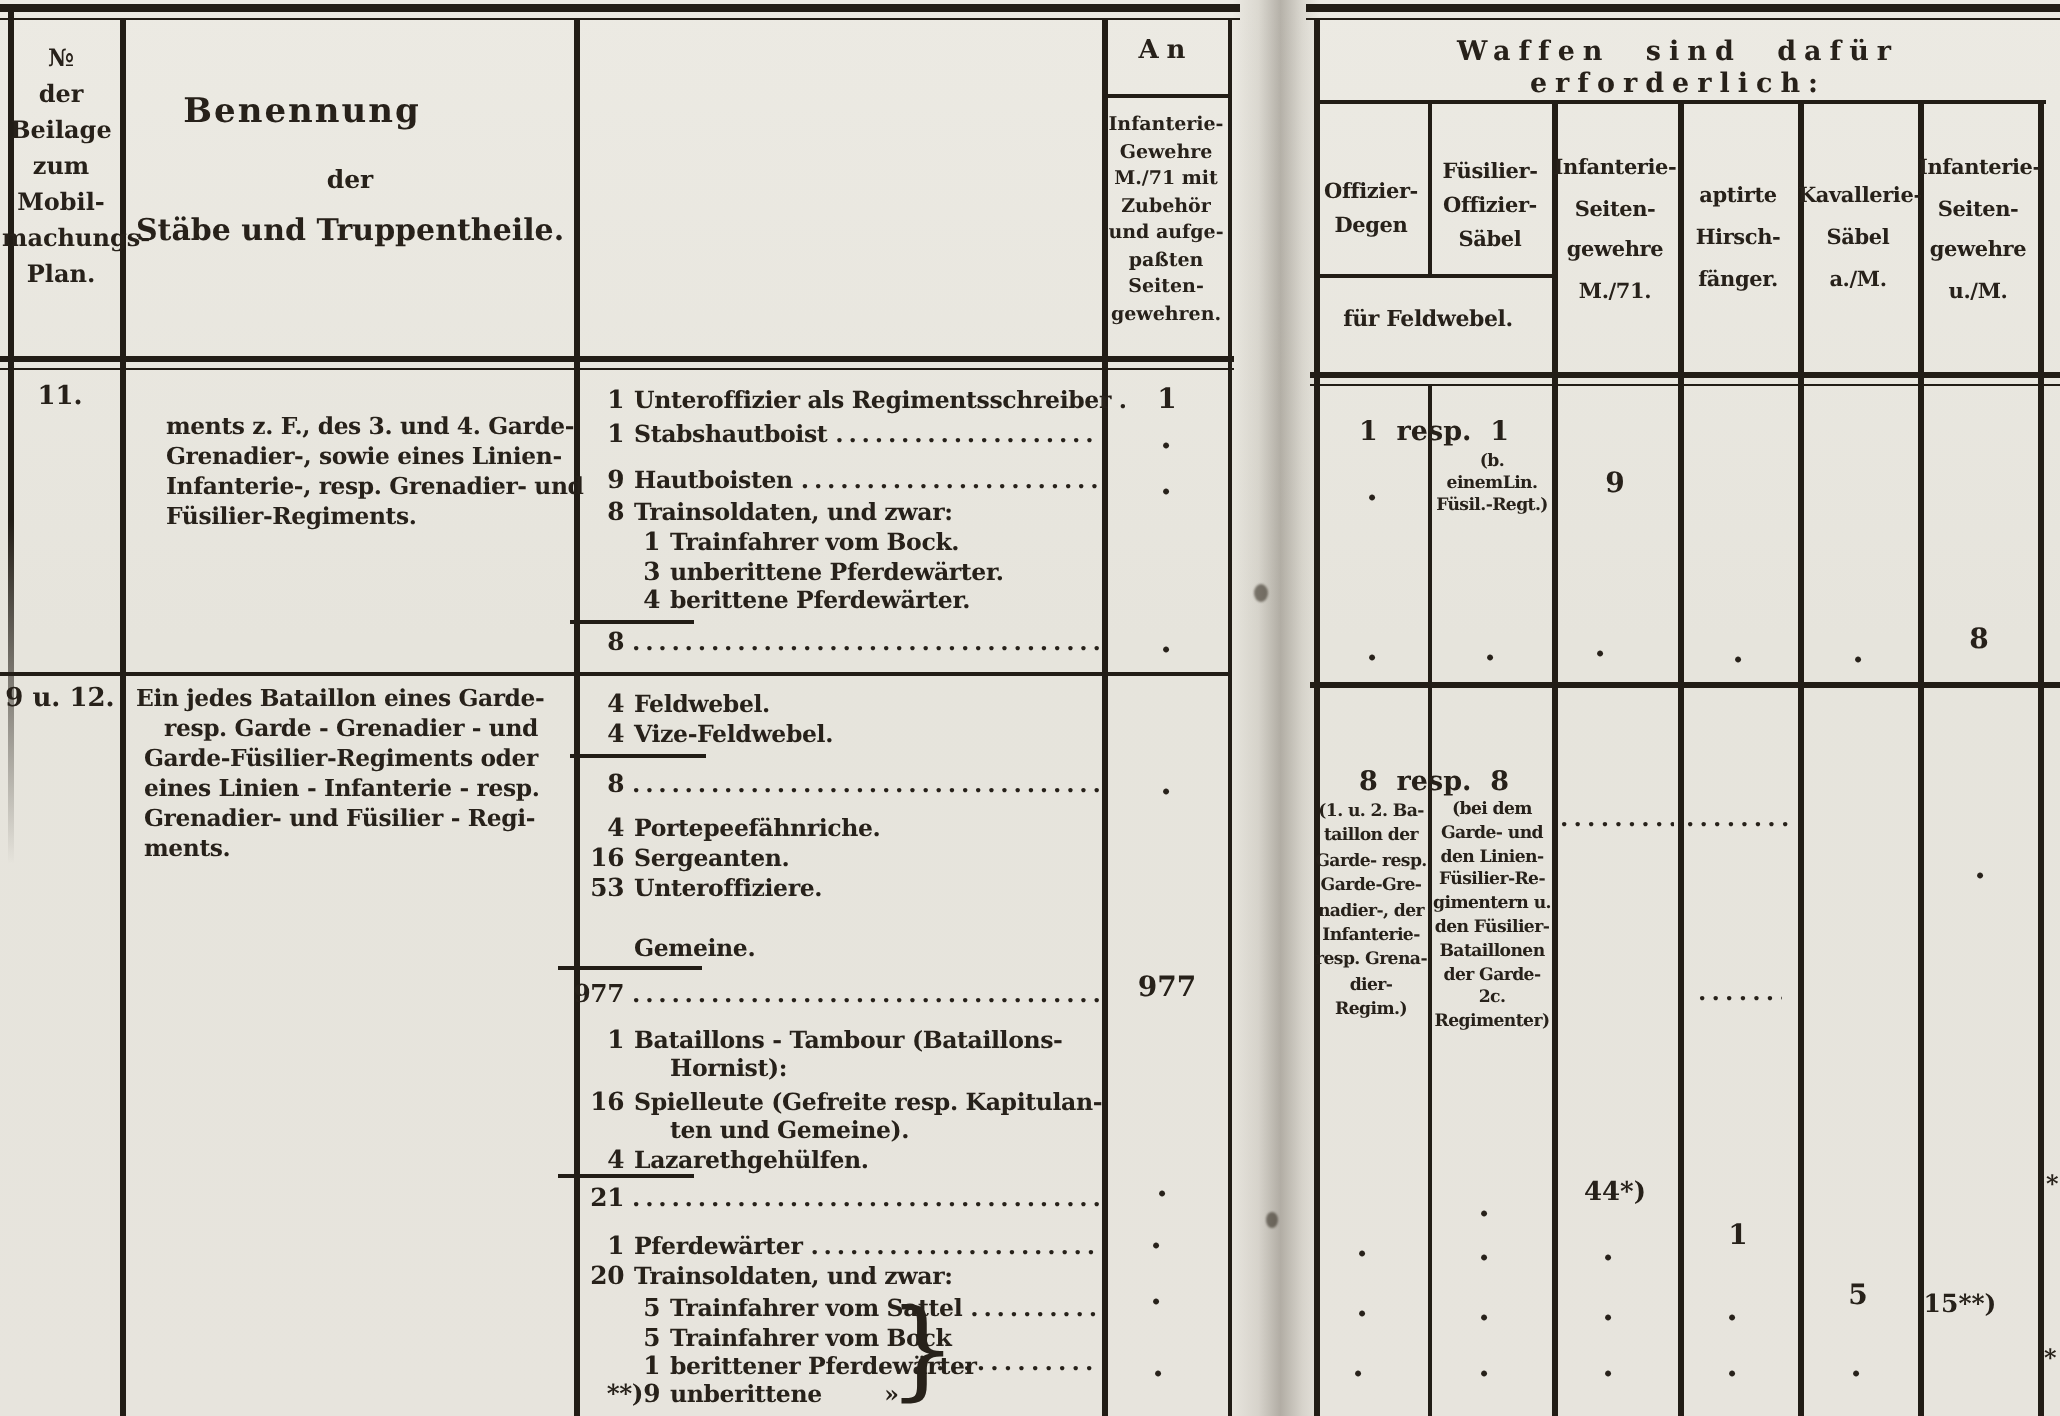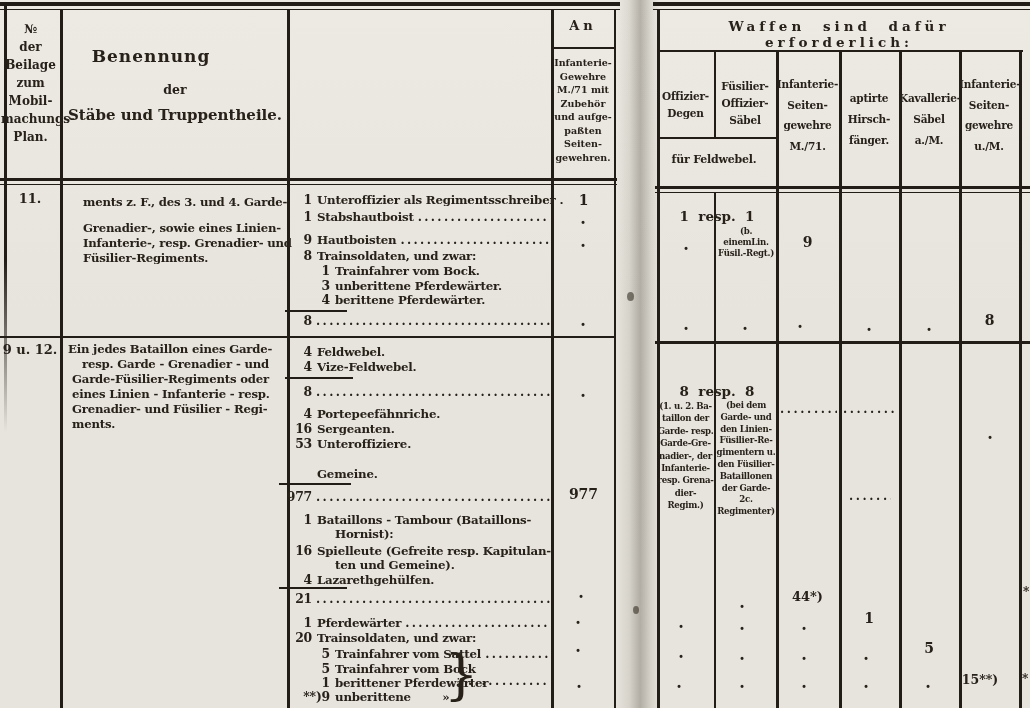--- a/index.html
+++ b/index.html
@@ -113,21 +113,21 @@
   <div class="hcell" style="left:899px;top:88px;width:60px;line-height:21px">Kavallerie-
 Säbel
 a./M.</div>
   <div class="hcell" style="left:959px;top:74px;width:60px;line-height:20.5px">Infanterie-
 Seiten-
 gewehre
 u./M.</div>
 
   <div class="abs fr ctr" style="left:0;top:191px;width:60px;font-size:13px">11.</div>
 
-  <div class="name" style="left:83px;top:195px">ments z. F., des 3. und 4. Garde-</div>
+  <div class="name" style="left:83px;top:206px">ments z. F., des 3. und 4. Garde-</div>
   <div class="name" style="left:83px;top:221px">Grenadier-, sowie eines Linien-</div>
   <div class="name" style="left:83px;top:236px">Infanterie-, resp. Grenadier- und</div>
   <div class="name" style="left:83px;top:251px">Füsilier-Regiments.</div>
 
   <div class="pl" style="top:193px">
     <span class="pn">1</span>
     <span class="pt">Unteroffizier als Regimentsschreiber .</span>
   </div>
   <div class="pl" style="top:210px">
     <span class="pn">1</span>
@@ -302,21 +302,21 @@
 Regimenter)</div>
 
   <div class="leader" style="left:780px;top:402px;width:57px">............</div>
   <div class="leader" style="left:843px;top:402px;width:55px">...........</div>
   <div class="leader" style="left:849px;top:489px;width:42px">.......</div>
   <div class="cd" style="left:985px;top:429px">.</div>
 
   <div class="val" style="left:777px;top:589px;width:61px;font-size:13px">44*)</div>
   <div class="val" style="left:840px;top:610px;width:58px">1</div>
   <div class="val" style="left:900px;top:640px;width:58px">5</div>
-  <div class="val" style="left:960px;top:672px;width:40px;font-size:12.5px">15**)</div>
+  <div class="val" style="left:960px;top:644px;width:40px;font-size:12.5px">15**)</div>
 
   <div class="cd" style="left:676px;top:618px">.</div>
   <div class="cd" style="left:676px;top:648px">.</div>
   <div class="cd" style="left:674px;top:678px">.</div>
   <div class="cd" style="left:737px;top:598px">.</div>
   <div class="cd" style="left:737px;top:620px">.</div>
   <div class="cd" style="left:737px;top:650px">.</div>
   <div class="cd" style="left:737px;top:678px">.</div>
   <div class="cd" style="left:799px;top:620px">.</div>
   <div class="cd" style="left:799px;top:650px">.</div>

